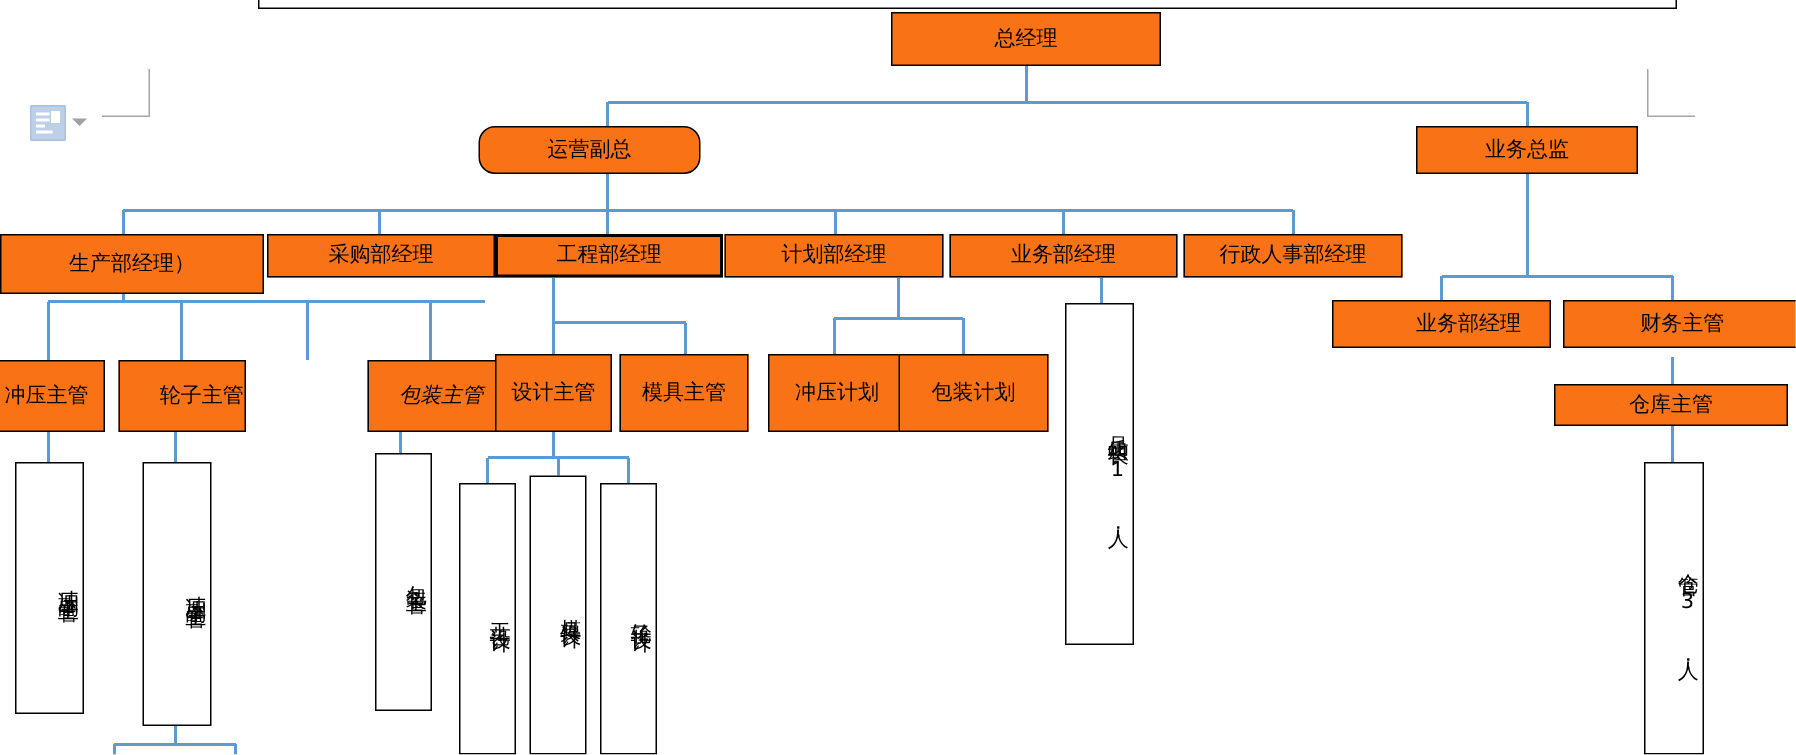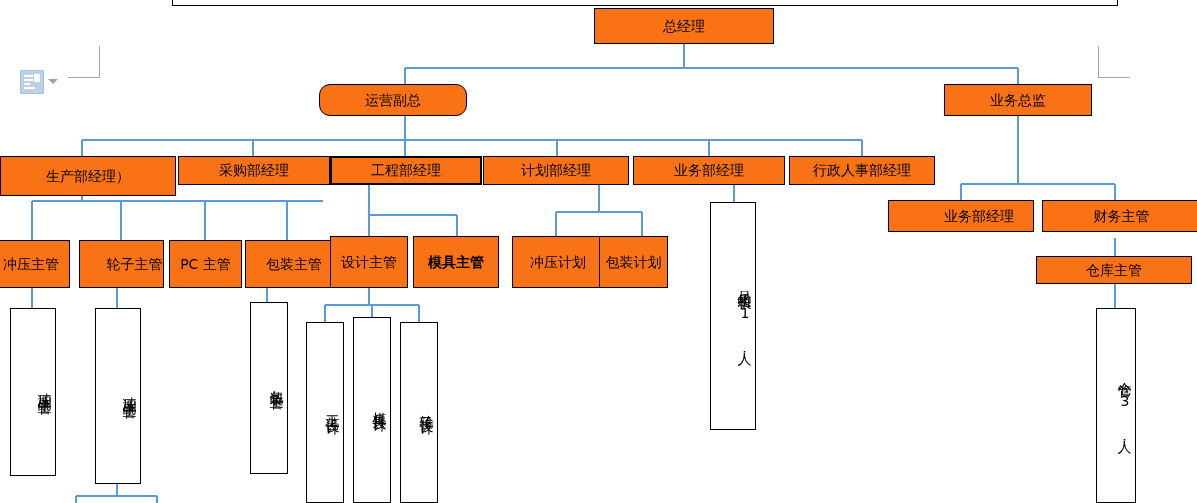--- a/index.html
+++ b/index.html
@@ -171,28 +171,27 @@
   <div class="box thick" style="left:330px;top:156px;width:152px;height:29px;">工程部经理</div>
   <div class="box" style="left:483px;top:156px;width:146px;height:29px;">计划部经理</div>
   <div class="box" style="left:633px;top:156px;width:152px;height:29px;">业务部经理</div>
   <div class="box" style="left:789px;top:156px;width:146px;height:29px;">行政人事部经理</div>
 
   <div class="box" style="left:888px;top:200px;width:146px;height:32px;padding-left:36px;">业务部经理</div>
   <div class="box" style="left:1042px;top:200px;width:159px;height:32px;">财务主管</div>
 
   <div class="box" style="left:-8px;top:240px;width:78px;height:48px;">冲压主管</div>
   <div class="box" style="left:79px;top:240px;width:85px;height:48px;padding-left:26px;">轮子主管</div>
-  <div class="box" style="left:169px;top:240px;width:73px;height:48px;">PC 主管</div>
-  <div class="box" style="left:245px;top:240px;width:98px;height:48px;">包装主管</div>
+  <div class="box" style="left:245px;top:240px;width:98px;height:48px;font-style:italic;">包装主管</div>
 
   <div class="box" style="left:330px;top:236px;width:78px;height:52px;">设计主管</div>
-  <div class="box" style="left:413px;top:236px;width:86px;height:52px;font-weight:bold;">模具主管</div>
+  <div class="box" style="left:413px;top:236px;width:86px;height:52px;">模具主管</div>
 
   <div class="box" style="left:512px;top:236px;width:92px;height:52px;">冲压计划</div>
-  <div class="box" style="left:599px;top:236px;width:69px;height:52px;">包装计划</div>
+  <div class="box" style="left:599px;top:236px;width:100px;height:52px;">包装计划</div>
 
   <div class="vbox" style="left:710px;top:202px;width:46px;height:228px;">品质组长 1 人：</div>
 
   <div class="vbox" style="left:10px;top:308px;width:46px;height:168px;">冲压副主管：</div>
   <div class="vbox" style="left:95px;top:308px;width:46px;height:176px;">冲压副主管：</div>
 
   <div class="vbox" style="left:250px;top:302px;width:38px;height:172px;">包装主管：</div>
 
   <div class="vbox" style="left:306px;top:322px;width:38px;height:181px;">工艺设计：</div>
   <div class="vbox" style="left:353px;top:317px;width:38px;height:186px;">模具设计：</div>

